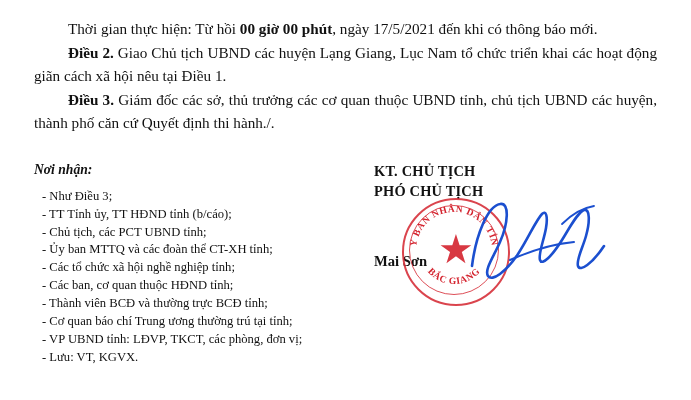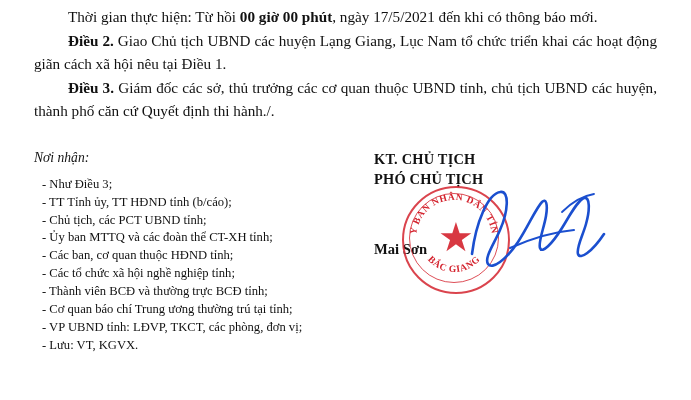--- a/index.html
+++ b/index.html
@@ -12,21 +12,21 @@
     height: 400px;
     overflow: hidden;
     font-family: "Liberation Serif", serif;
     color: #111111;
   }
   .page {
     position: relative;
     width: 691px;
     height: 400px;
     box-sizing: border-box;
-    padding: 5px 34px 0 34px;
+    padding: 17px 34px 0 34px;
   }
   .body-text {
     font-size: 15.2px;
     line-height: 1.52;
     text-align: justify;
     text-justify: inter-word;
   }
   .para {
     margin: 0 0 1px 0;
   }
@@ -43,21 +43,21 @@
     align-items: flex-start;
   }
   .recipients {
     width: 340px;
     font-size: 12.6px;
     line-height: 1.42;
     flex: 0 0 auto;
   }
   .recipients-title {
     font-style: italic;
-    font-weight: normal;
+    font-weight: bold;
     font-size: 13.6px;
     margin-bottom: 2px;
   }
   .recipients ul {
     list-style: none;
     margin: 8px;
     padding: 0;
   }
   .recipients li {
     white-space: nowrap;
@@ -159,22 +159,22 @@
 
   <div class="signature-block">
 
     <div class="recipients">
       <div class="recipients-title">Nơi nhận:</div>
       <ul>
         <li>- Như Điều 3;</li>
         <li>- TT Tỉnh ủy, TT HĐND tỉnh (b/cáo);</li>
         <li>- Chủ tịch, các PCT UBND tỉnh;</li>
         <li>- Ủy ban MTTQ và các đoàn thể CT-XH tỉnh;</li>
+        <li>- Các tổ chức xã hội nghề nghiệp tỉnh;</li>
         <li>- Các ban, cơ quan thuộc HĐND tỉnh;</li>
-        <li>- Các tổ chức xã hội nghề nghiệp tỉnh;</li>
         <li>- Thành viên BCĐ và thường trực BCĐ tỉnh;</li>
         <li>- Cơ quan báo chí Trung ương thường trú tại tỉnh;</li>
         <li>- VP UBND tỉnh: LĐVP, TKCT, các phòng, đơn vị;</li>
         <li>- Lưu: VT, KGVX.</li>
       </ul>
     </div>
 
     <div class="signer">
       <div class="signer-title">KT. CHỦ TỊCH</div>
       <div class="signer-title">PHÓ CHỦ TỊCH</div>

